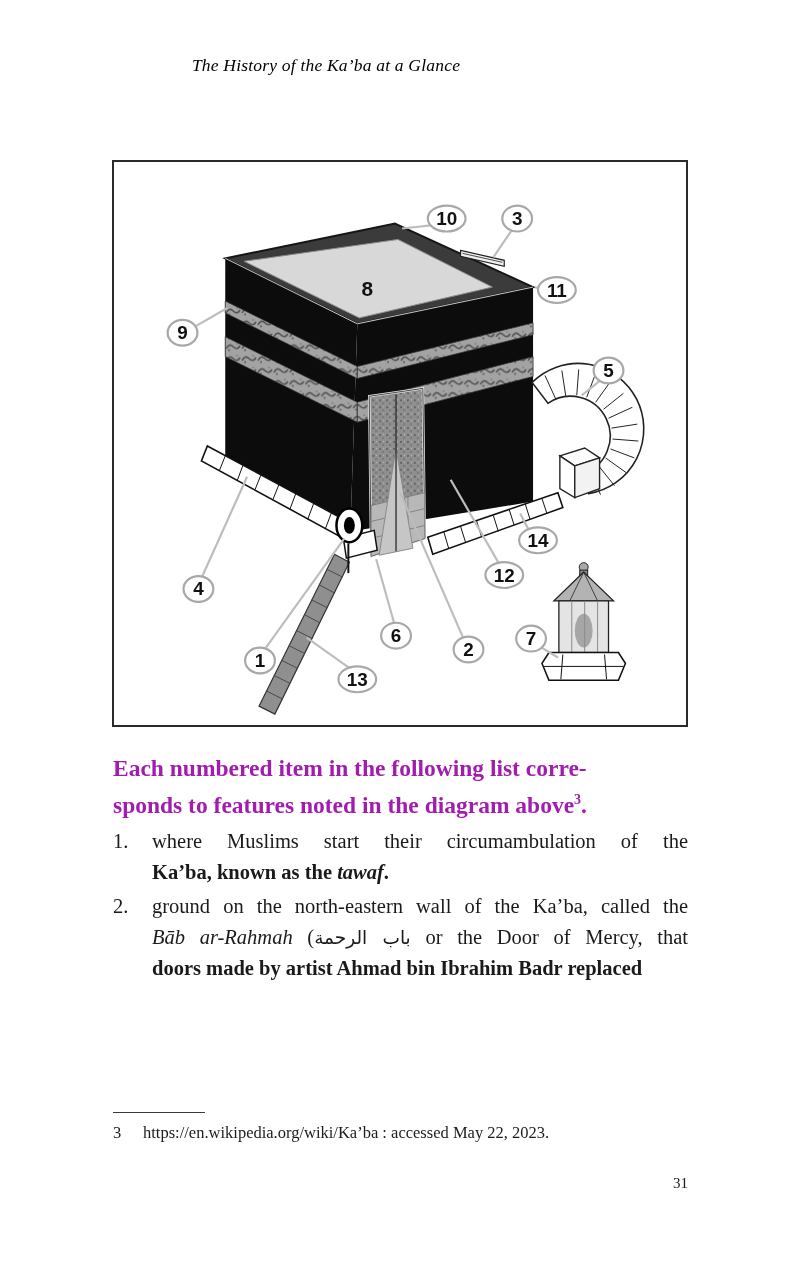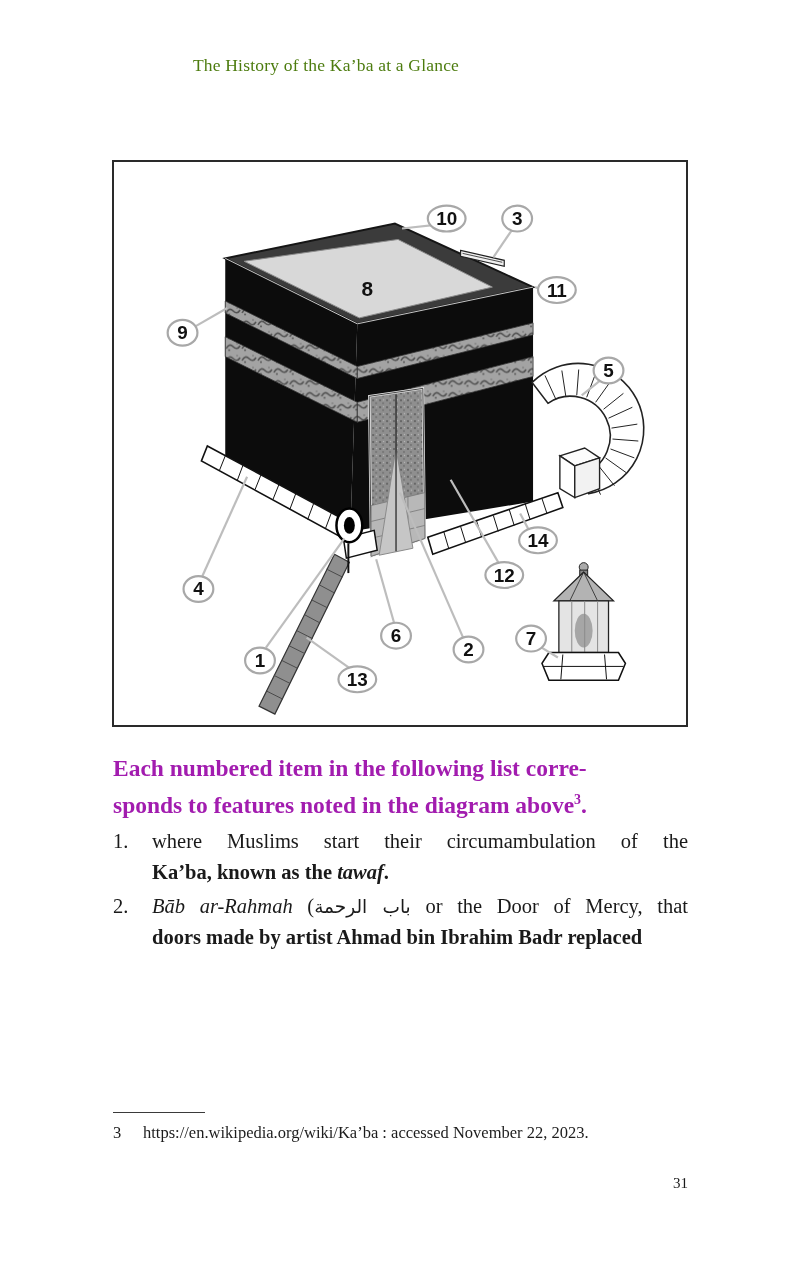--- a/index.html
+++ b/index.html
@@ -1,19 +1,19 @@
 <!DOCTYPE html>
 <html><head>
 <meta charset="utf-8">
 <style>
   html,body{margin:0;padding:0;background:#ffffff;}
   .page{position:relative;width:800px;height:1279px;background:#ffffff;overflow:hidden;
         font-family:"Liberation Serif",serif;color:#1a1a1a;}
   .running-head{position:absolute;top:55px;left:0;width:652px;text-align:center;
-        font-size:17.5px;color:#4d7c0f;letter-spacing:.2px;}
+        font-style:italic;font-size:17.5px;color:#000000;letter-spacing:.2px;}
   .figure-box{position:absolute;left:112px;top:160px;width:576px;height:567px;
         border:2px solid #2a2a2a;box-sizing:border-box;background:#fff;}
   .figure-box svg{display:block;width:100%;height:100%;}
   .heading{position:absolute;left:113px;top:750px;width:585px;
         font-weight:bold;font-size:23.5px;line-height:37px;color:#a21caf;}
   .heading sup{font-size:14px;line-height:0;}
   .list{position:absolute;left:113px;top:826px;width:575px;font-size:20.5px;line-height:31px;}
   .list-item{display:flex;}
   .list-item + .list-item{margin-top:3px;}
   .item-num{width:39px;flex:none;}
@@ -252,27 +252,28 @@
       <div class="list-item">
         <div class="item-num">1.</div>
         <div class="item-body">
           <div class="bline"><span>where Muslims start their circumambulation of the</span></div>
           <div class="bline last"><span>Ka’ba, known as the </span><span class="it">tawaf</span><span>.</span></div>
         </div>
       </div>
       <div class="list-item">
         <div class="item-num">2.</div>
         <div class="item-body">
+          <div class="bline"><span>ground on the north-eastern wall of the Ka’ba, called the</span></div>
           <div class="bline"><span class="it">Bāb ar-Rahmah</span><span> (</span><span class="ar">باب الرحمة</span><span> or the Door of Mercy, that</span></div>
           <div class="bline last"><span>doors made by artist Ahmad bin Ibrahim Badr replaced</span></div>
         </div>
       </div>
     </div>
 
   <div class="footnote-rule"></div>
   <div class="footnote">
     <div class="fn-num">3</div>
-    <div class="fn-text">https://en.wikipedia.org/wiki/Ka’ba : accessed November 22, 2023.</div>
+    <div class="fn-text">https://en.wikipedia.org/wiki/Ka’ba : accessed May 22, 2023.</div>
   </div>
 
   <div class="page-number">31</div>
 
 </div>
 
 </body></html>

